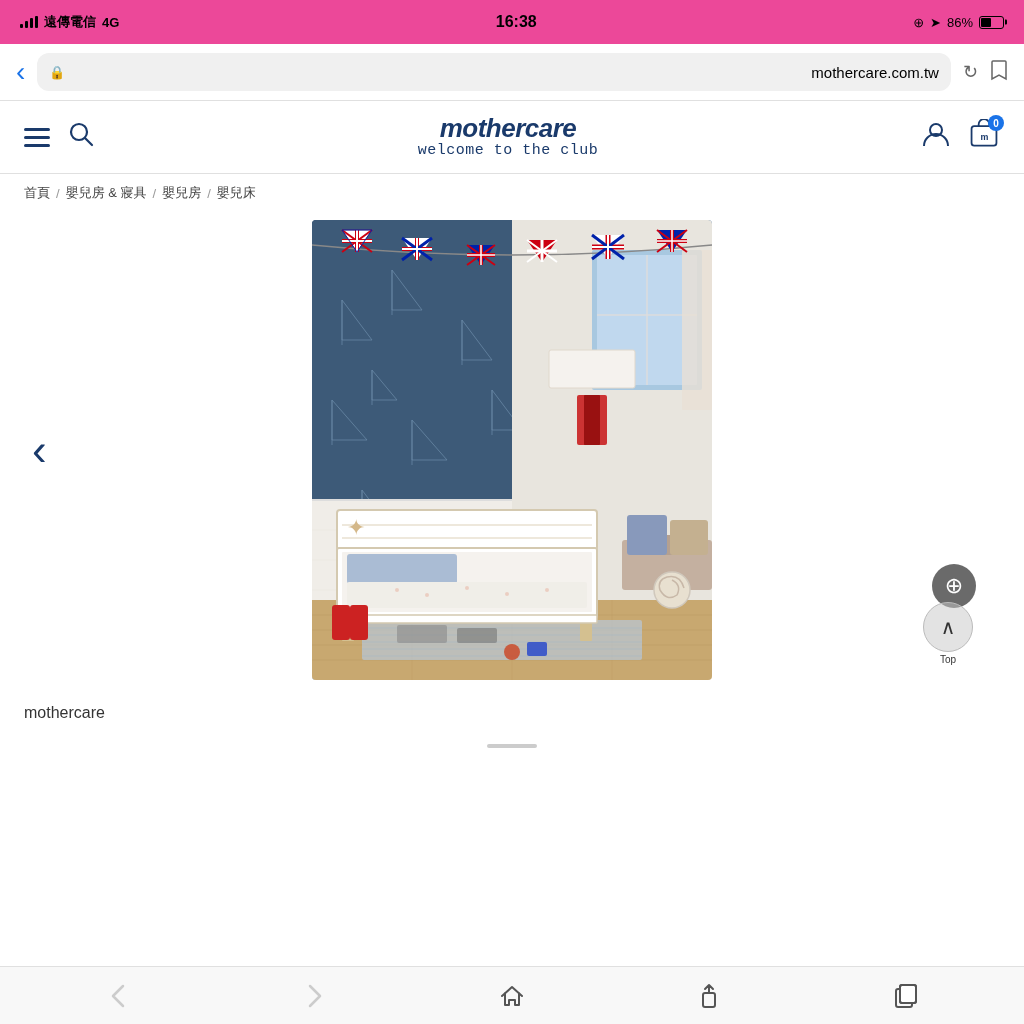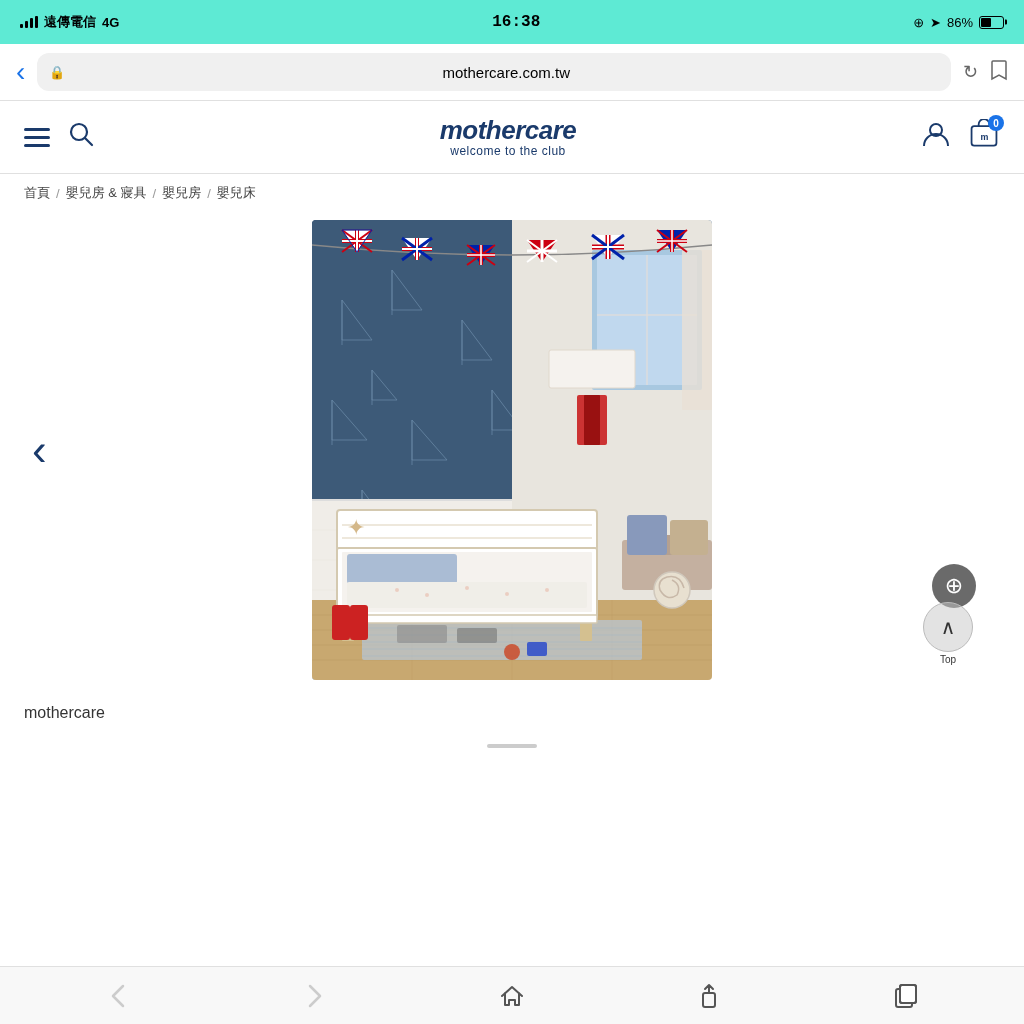--- a/index.html
+++ b/index.html
@@ -9,21 +9,21 @@
       height: 1024px;
       background: #fff;
       font-family: -apple-system, BlinkMacSystemFont, 'Helvetica Neue', Arial, sans-serif;
       overflow: hidden;
       position: relative;
     }
 
     
     .status-bar {
       height: 44px;
-      background: #5eead4;
+      background: #ec4899;
       display: flex;
       align-items: center;
       justify-content: space-between;
       padding: 0 20px;
     }
     .status-left {
       display: flex;
       align-items: center;
       gap: 6px;
       font-size: 13px;
@@ -38,21 +38,20 @@
     }
     .signal-bar {
       width: 3px;
       background: #000;
       border-radius: 1px;
     }
     .status-center {
       font-size: 16px;
       font-weight: 600;
       color: #000;
-      font-family: Liberation Mono, monospace;
     }
     .status-right {
       display: flex;
       align-items: center;
       gap: 6px;
       font-size: 13px;
       color: #000;
     }
     .battery-icon {
       width: 25px;
@@ -108,21 +107,21 @@
       gap: 8px;
     }
     .lock-icon {
       color: #666;
       font-size: 13px;
     }
     .url-text {
       font-size: 15px;
       color: #000;
       flex: 1;
-      text-align: center;
+      text-align: right;
     }
     .reload-btn {
       font-size: 18px;
       color: #666;
     }
     .bookmark-btn {
       font-size: 18px;
       color: #666;
     }
 
@@ -168,23 +167,24 @@
       line-height: 1.1;
     }
     .logo-main {
       font-size: 26px;
       font-weight: 700;
       color: #1a3a6b;
       font-style: italic;
       letter-spacing: -0.5px;
     }
     .logo-sub {
-      font-size: 12px;
+      font-size: 15px;
       color: #1a3a6b;
       letter-spacing: 0.5px;
+      font-family: Liberation Mono, monospace;
     }
     .header-right {
       display: flex;
       align-items: center;
       gap: 18px;
     }
     .user-icon-btn {
       color: #1a3a6b;
       font-size: 26px;
       cursor: pointer;

